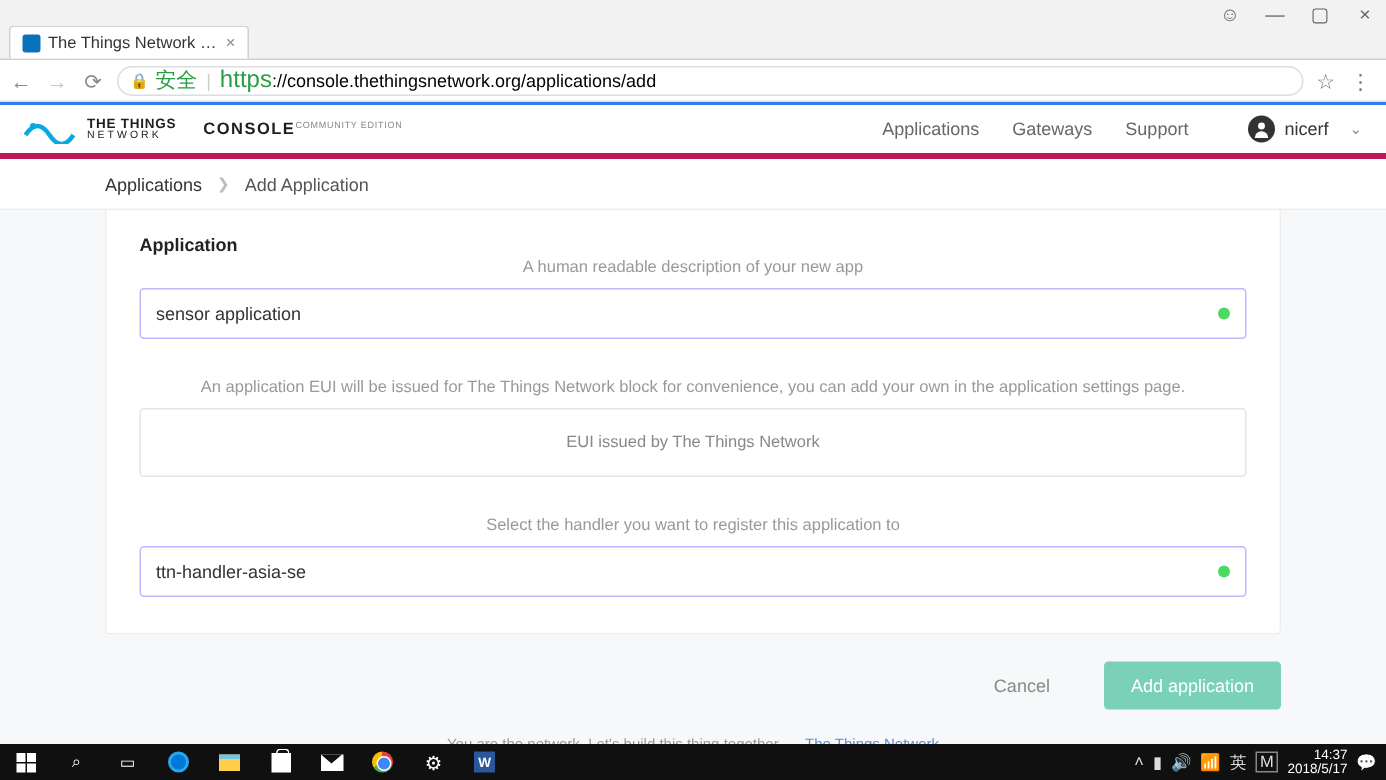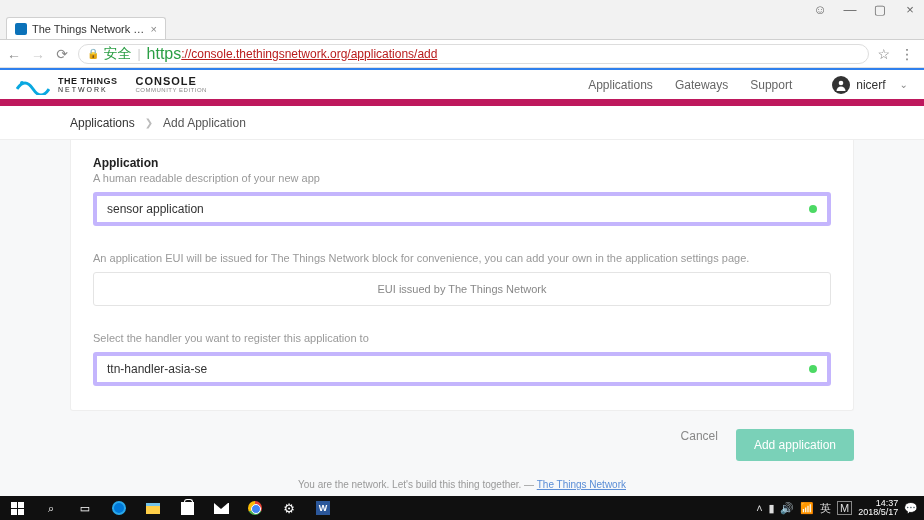--- a/index.html
+++ b/index.html
@@ -16,62 +16,62 @@
 .tabbar-right span { width:16px; text-align:center; }
 
 .url-bar { height: 28px; border-bottom: 1px solid #e0e0e0; display: flex; align-items: center; padding: 0 6px; font-size: 12px; color: #555; gap: 8px; }
 .url-bar .nav-btn { color: #8a8a8a; font-size: 14px; width: 16px; text-align:center; }
 .url-bar .nav-btn.disabled { color: #c8c8c8; }
 .url-field { flex: 1; display: flex; align-items: center; border: 1px solid #ddd; border-radius: 12px; height: 20px; padding: 0 8px; background: #fff; overflow:hidden; }
 .url-field .lock { color: #2a9e44; font-size: 10px; margin-right: 4px; }
 .url-field .secure { color: #2a9e44; font-size: 14px; margin-right: 6px; }
 .url-field .sep { color: #ccc; margin-right: 6px; }
 .url-field .proto { color: #2a9e44; font-size: 16px; }
-.url-field .rest { color: #b91c1c; font-size: 12px; text-decoration: underline; }
+.url-field .rest { color: #000000; font-size: 12px; }
 .url-right { display:flex; align-items:center; gap:10px; color:#777; font-size:14px; padding-right:4px;}
 
 .blue-line { height: 2px; background: #2f80ed; }
 
 
-.ttn-header { height: 36px; background: #fff; display: flex; align-items: center; padding: 0 16px; border-bottom: 7px solid #be185d; }
+.ttn-header { height: 36px; background: #fff; display: flex; align-items: center; padding: 0 16px; border-bottom: 4px solid #be185d; }
 .ttn-logo-wrap { display:flex; align-items:center; gap:8px; }
 .ttn-wave { width: 34px; height: 20px; position: relative; }
 .ttn-wave svg { width:34px; height:20px; }
 .ttn-brand { display:flex; flex-direction:column; line-height:1; }
 .ttn-brand-top { font-size: 9px; font-weight: 700; letter-spacing: 0.5px; color:#1d1d1d; }
 .ttn-brand-bot { font-size: 7px; letter-spacing: 2px; color:#1d1d1d; }
-.ttn-console { margin-left: 10px; display:flex; flex-direction:column; line-height:1; }
+.ttn-console { margin-left: 10px; display:flex; flex-direction:row; line-height:1; }
 .ttn-console-top { font-size: 11px; font-weight:700; letter-spacing:1px; color:#1d1d1d; }
 .ttn-console-bot { font-size: 6px; letter-spacing:0.5px; color:#888; }
 .ttn-nav { margin-left:auto; display:flex; align-items:center; gap:22px; font-size:12px; color:#666; }
 .ttn-nav a { color:#666; text-decoration:none; }
 .ttn-user { display:flex; align-items:center; gap:6px; font-size:12px; color:#333; margin-left:18px; }
 .ttn-avatar { width:18px; height:18px; border-radius:50%; background:#333; display:flex; align-items:center; justify-content:center; }
 .ttn-avatar svg{ width:12px; height:12px; }
 .ttn-user-caret { color:#888; font-size:10px; margin-left:8px; }
 
 
 .breadcrumb-bar { height: 34px; border-bottom:1px solid #eee; display:flex; align-items:center; padding: 0 70px; font-size:12px; color:#555; background:#fff; }
 .breadcrumb-bar .bc-link { color:#333; }
 .breadcrumb-bar .bc-sep { color:#bbb; margin:0 10px; font-size:10px; }
 
 
 .page-wrap { flex:1; background:#f7f8f9; overflow:hidden; position:relative; }
 .form-card { margin: 0 70px; background:#fff; padding: 10px 22px 24px 22px; border:1px solid #eee; border-top:none; border-radius:0 0 3px 3px; }
 .field-block { margin-top: 6px; }
 .field-label { font-size: 12px; font-weight:700; color:#222; }
-.field-help { font-size: 11px; color:#999; margin-top:2px; }
-.field-input-wrap { margin-top:8px; border:4px solid #c4b5fd; border-radius:3px; height:34px; display:flex; align-items:center; padding:0 10px; font-size:12px; color:#333; position:relative; }
+.field-help { font-size: 11px; color:#999; margin-top:2px;text-align:center; }
+.field-input-wrap { margin-top:8px; border:1px solid #c4b5fd; border-radius:3px; height:34px; display:flex; align-items:center; padding:0 10px; font-size:12px; color:#333; position:relative; }
 .field-input-wrap input { border:none; outline:none; width:100%; font-size:12px; color:#333; font-family:inherit; }
 .valid-dot { position:absolute; right:10px; width:8px; height:8px; border-radius:50%; background:#4cd964; }
-.eui-box { margin-top:8px; border:1px solid #e4e4e4; border-radius:3px; height:34px; display:flex; align-items:center; justify-content:center; font-size:11px; color:#888; }
+.eui-box { margin-top:8px; border:1px solid #e4e4e4; border-radius:3px; height:46px; display:flex; align-items:center; justify-content:center; font-size:11px; color:#888; }
 .gap { height: 20px; }
 
 
-.actions { margin: 18px 70px 0 70px; display:flex; justify-content:flex-end; gap:18px; font-size:12px; }
+.actions { margin: 18px 70px 0 70px; display:flex; justify-content:flex-end; align-items:center; gap:36px; font-size:12px; }
 .btn-cancel { color:#888; cursor:pointer; }
 .btn-primary { background:#7ad1b8; color:#fff; border:none; border-radius:3px; padding:9px 18px; font-size:12px; cursor:pointer; }
 
 
 .footer-note { text-align:center; font-size:10px; color:#999; margin-top:18px; }
 .footer-note a { color:#5a8dd6; text-decoration:underline; }
 
 
 .taskbar { height:24px; background:#101010; display:flex; align-items:center; color:#fff; font-size:11px; }
 .taskbar .tb-left { display:flex; align-items:center; }

